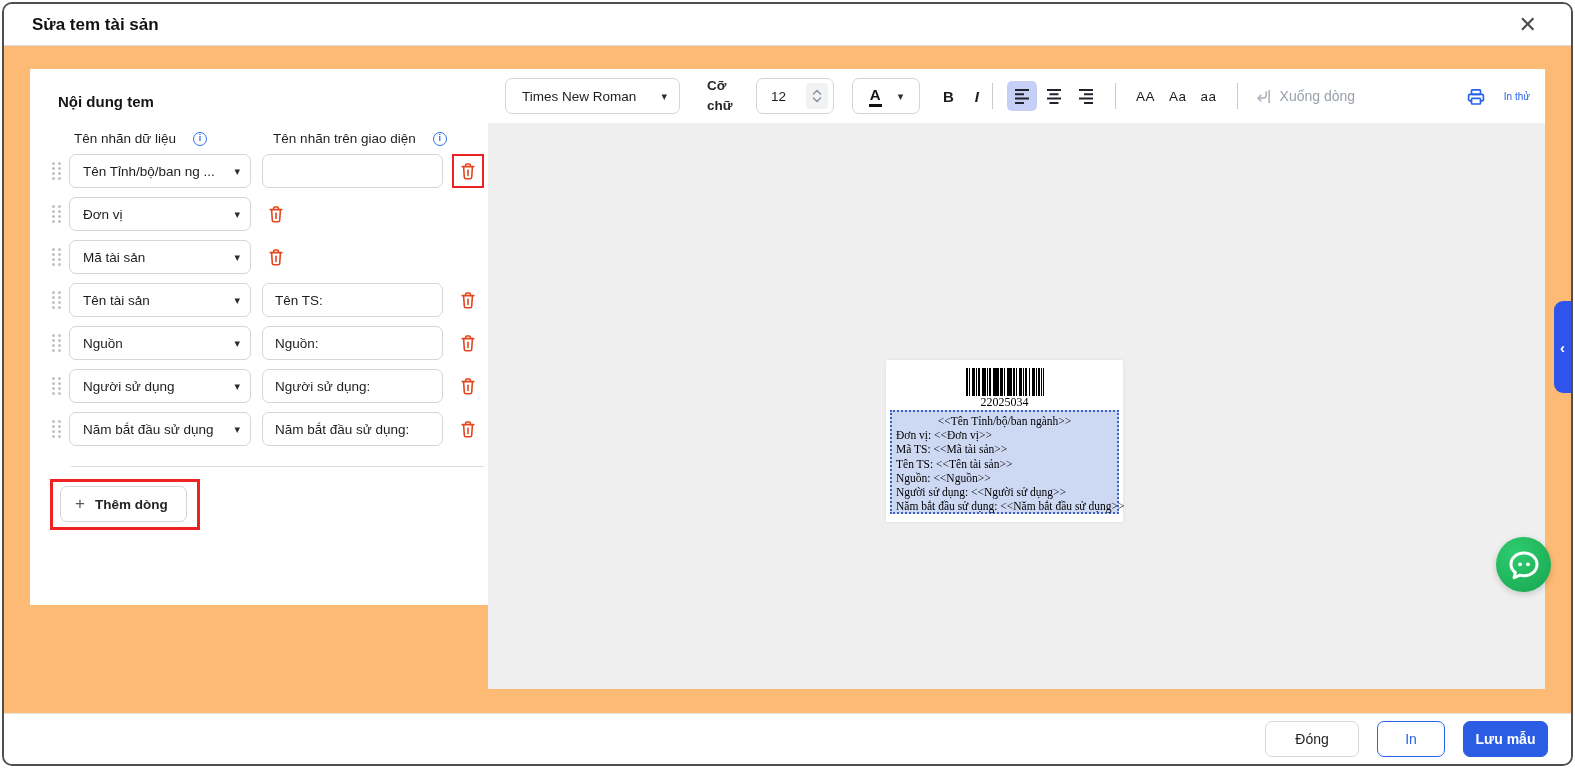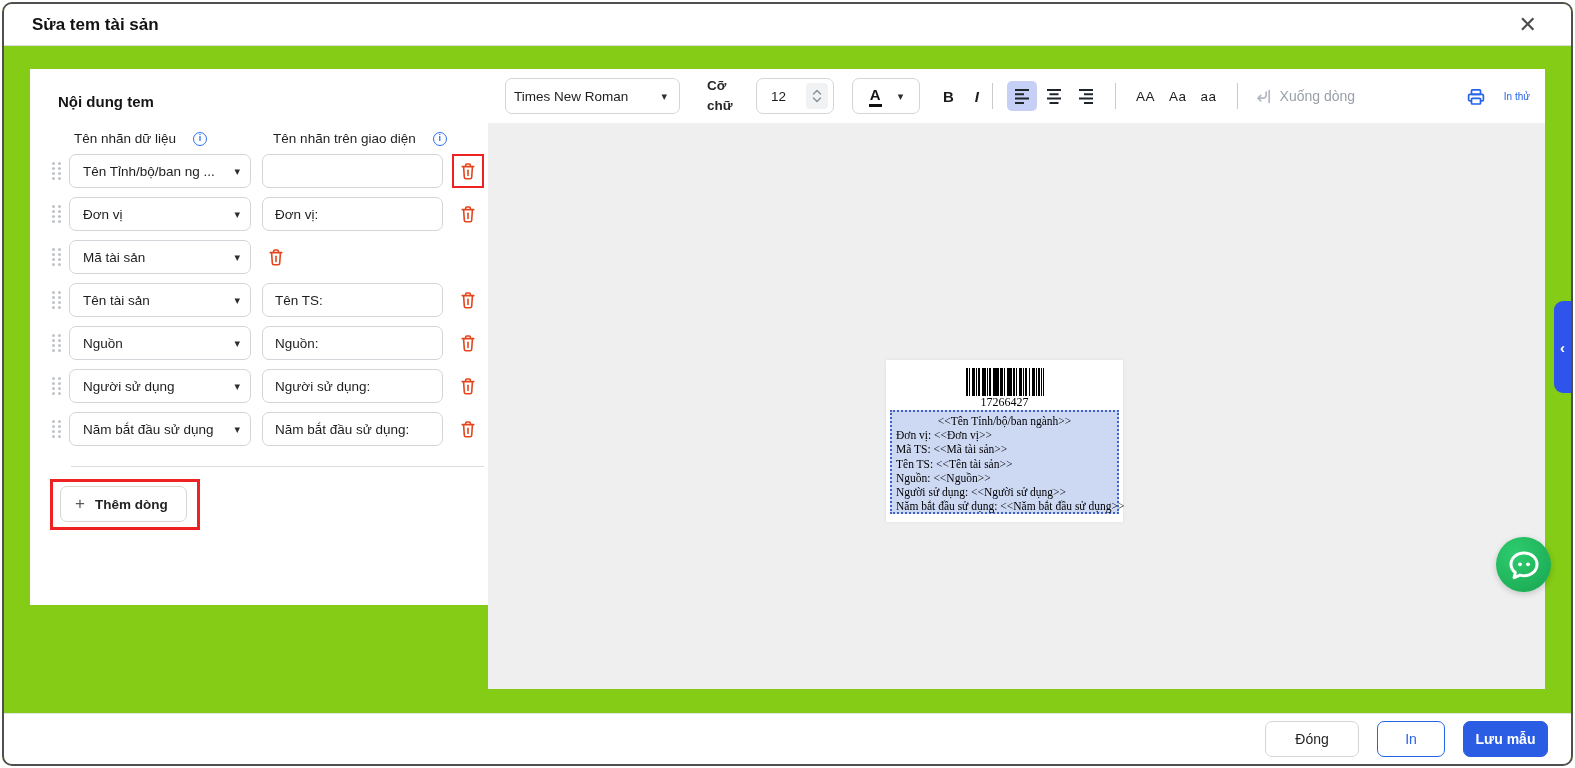--- a/index.html
+++ b/index.html
@@ -4,21 +4,21 @@
 <style>
   * { box-sizing: border-box; margin: 0; padding: 0; }
   html,body { width:1575px; height:768px; }
   body {
     font-family: "Liberation Sans", sans-serif;
     background:#fff; position:relative; overflow:hidden;
     -webkit-font-smoothing: antialiased;
   }
   .modal {
     position:absolute; inset:2px; border:2px solid #4f4f4f; border-radius:10px;
-    background:#84cc16; overflow:hidden;
+    background:#fdba74; overflow:hidden;
   }
   
   .titlebar {
     position:absolute; top:0; left:0; right:0; height:42px; background:#fff;
     border-bottom:1px solid #dcdcdc; display:flex; align-items:center; padding:0 30px 0 28px;
   }
   .titlebar .title { font-size:17px; font-weight:700; color:#121212; }
   .close-x {
     margin-left:auto; font-size:22px; line-height:1; color:#4d4d4d; cursor:pointer;
     font-weight:400; padding:2px 4px; background:none; border:none;
@@ -71,21 +71,21 @@
     font-size:13.5px; font-weight:700; color:#242424; font-family:"Liberation Sans", sans-serif;
   }
   .add-row-btn .plus { font-size:17px; font-weight:400; color:#55585e; }
   
   .right-panel { position:absolute; left:484px; top:65px; width:1057px; height:620px; }
   .toolbar {
     height:54px; background:#fff; display:flex; align-items:center; padding:0 15px 0 17px;
   }
   .font-select {
     width:175px; height:36px; border:1px solid #d2d5da; border-radius:7px; background:#fff;
-    display:flex; align-items:center; padding:0 12px 0 8px; cursor:pointer;
+    display:flex; align-items:center; padding:0 12px 0 16px; cursor:pointer;
   }
   .font-select .val { flex:1; font-size:13.5px; color:#1d1d1f; white-space:nowrap; }
   .size-label {
     margin-left:27px; width:34px; font-size:13.5px; font-weight:600; color:#262626;
     line-height:1.45; text-align:left;
   }
   .size-box {
     margin-left:15px; width:78px; height:36px; border:1px solid #d2d5da; border-radius:7px;
     background:#fff; display:flex; align-items:center; padding:0 5px 0 14px;
   }
@@ -250,21 +250,20 @@
           <i></i>
           <i></i>
           <i></i>
           <i></i>
           <i></i>
         </span>
       <div class="field-select">
         <span class="val">Đơn vị</span>
         <span class="caret">▾</span>
       </div>
-      <input class="display-input" value="Đơn vị:" style="">
       <button class="trash-btn">
           <svg width="16" height="18" viewBox="0 0 16 18">
             <use href="#ic-trash"></use>
           </svg>
         </button>
     </div>
     
     <div class="row">
       <span class="drag-handle">
           <i></i>
@@ -483,21 +482,21 @@
                 <rect x="57" width="1" height="28"></rect>
               <rect x="59" width="2" height="28"></rect>
                 <rect x="63" width="1" height="28"></rect>
                 <rect x="66" width="3" height="28"></rect>
                 <rect x="70" width="1" height="28"></rect>
               <rect x="72" width="2" height="28"></rect>
                 <rect x="75" width="1" height="28"></rect>
                 <rect x="77" width="1" height="28"></rect>
             </g>
           </svg>
-          <span class="barcode-num">17266427</span>
+          <span class="barcode-num">22025034</span>
         </div>
         <div class="tag-box">
           <div class="line center">&lt;&lt;Tên Tỉnh/bộ/ban ngành&gt;&gt;</div>
           <div class="line">Đơn vị: &lt;&lt;Đơn vị&gt;&gt;</div>
           <div class="line">Mã TS: &lt;&lt;Mã tài sản&gt;&gt;</div>
           <div class="line">Tên TS: &lt;&lt;Tên tài sản&gt;&gt;</div>
           <div class="line">Nguồn: &lt;&lt;Nguồn&gt;&gt;</div>
           <div class="line">Người sử dụng: &lt;&lt;Người sử dụng&gt;&gt;</div>
           <div class="line">Năm bắt đầu sử dụng: &lt;&lt;Năm bắt đầu sử dụng&gt;&gt;</div>
         </div>

